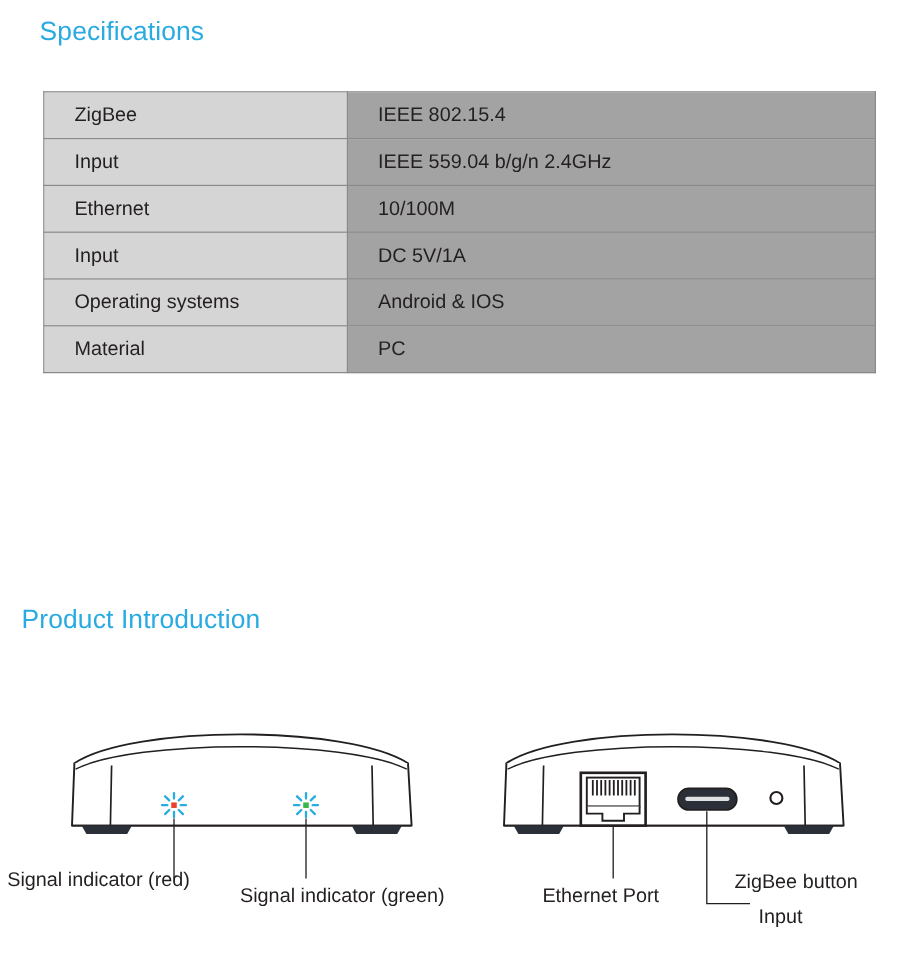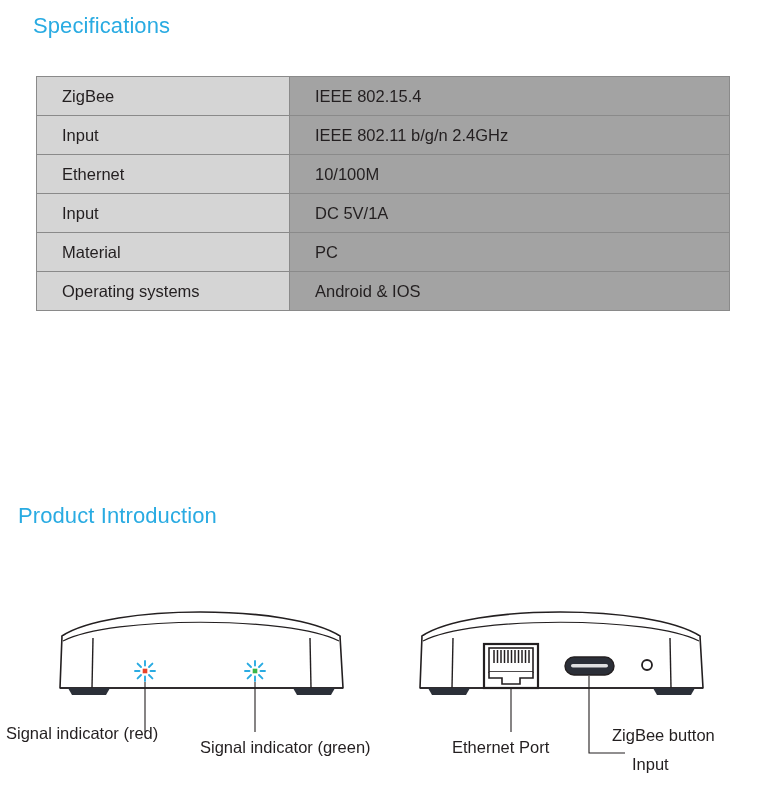--- a/index.html
+++ b/index.html
@@ -79,37 +79,37 @@
 <div class="section-title" id="spec-title">Specifications</div>
 
 <table id="spec-table">
   <tbody>
     <tr>
       <td class="k">ZigBee</td>
       <td class="v">IEEE 802.15.4</td>
     </tr>
     <tr>
       <td class="k">Input</td>
-      <td class="v">IEEE 802.11 b/g/n 2.4GHz</td>
+      <td class="v">IEEE 559.04 b/g/n 2.4GHz</td>
     </tr>
     <tr>
       <td class="k">Ethernet</td>
       <td class="v">10/100M</td>
     </tr>
     <tr>
       <td class="k">Input</td>
       <td class="v">DC 5V/1A</td>
     </tr>
     <tr>
+      <td class="k">Operating systems</td>
+      <td class="v">Android &amp; IOS</td>
+    </tr>
+    <tr>
       <td class="k">Material</td>
       <td class="v">PC</td>
-    </tr>
-    <tr>
-      <td class="k">Operating systems</td>
-      <td class="v">Android &amp; IOS</td>
     </tr>
   </tbody>
 </table>
 
 <div class="section-title" id="intro-title">Product Introduction</div>
 
 <div id="figure">
   <svg width="761" height="244" viewBox="0 0 761 244" xmlns="http://www.w3.org/2000/svg">
 
     <g>

